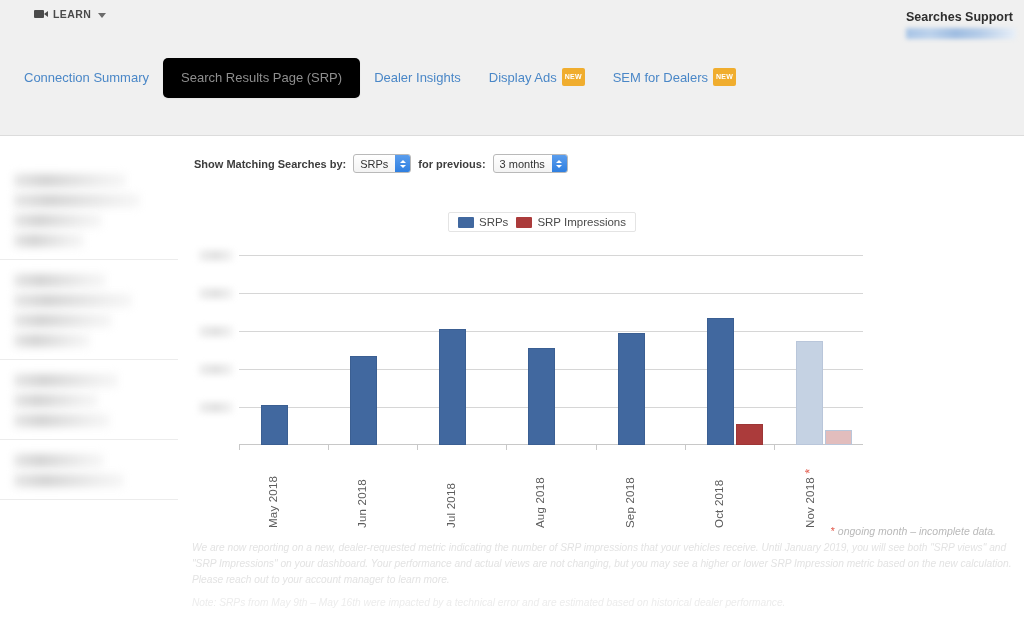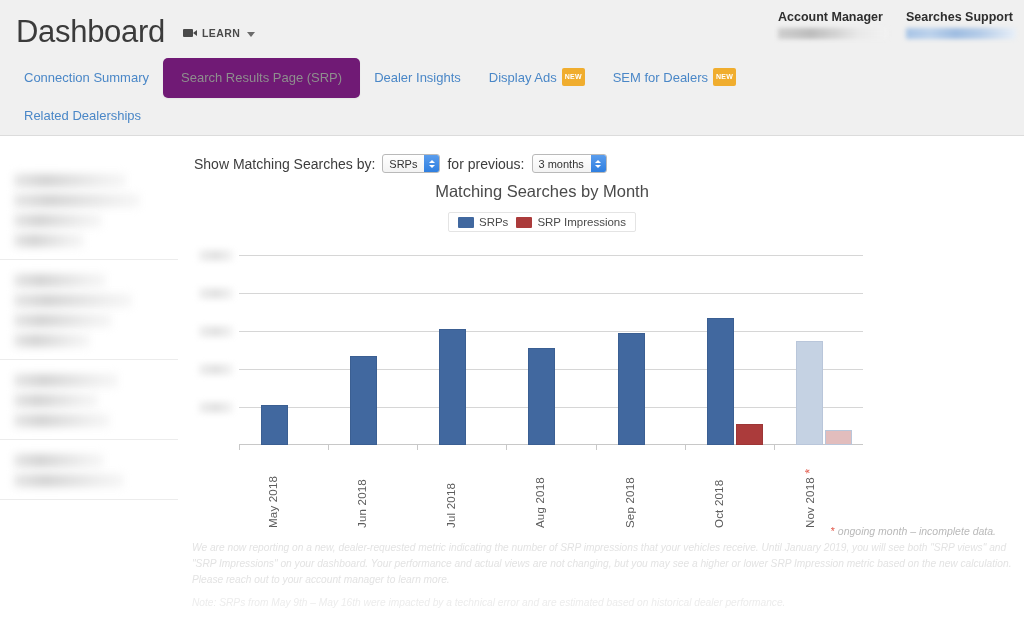--- a/index.html
+++ b/index.html
@@ -119,21 +119,21 @@
     color: #4a87c7;
     padding: 10px 14px;
     cursor: pointer;
     white-space: nowrap;
     display: flex;
     align-items: center;
     gap: 5px;
     line-height: 16px;
   }
   .nav-item.active {
-    background: #701a75;
+    background: #000000;
     color: #8e8e8e;
     border-radius: 5px;
     padding: 12px 18px;
     box-shadow: 0 1px 2px rgba(0,0,0,0.05);
   }
   .new-badge {
     display: inline-block;
     background: #f0ad2e;
     color: #ffffff;
     font-size: 7px;
@@ -182,22 +182,22 @@
     width: 832px; height: 489px;
   }
   .controls {
     position: absolute;
     left: 2px; top: 18px;
     display: flex;
     align-items: center;
     gap: 7px;
   }
   .ctl-label {
-    font-size: 14px;
-    font-weight: 400;
+    font-size: 11px;
+    font-weight: 700;
     color: #3d3d3d;
   }
   .select {
     display: inline-flex;
     align-items: stretch;
     height: 19px;
     border: 1px solid #b9b9b9;
     border-radius: 3px;
     background: linear-gradient(#ffffff,#f3f3f3);
     overflow: hidden;
@@ -367,37 +367,32 @@
     color: #ececec;
     font-style: italic;
   }
 </style>
 </head>
 <body>
 
 <div class="header">
 
   <div class="title-row">
-    <div class="app-title">Dashboard</div>
     <div class="learn-btn">
       <span class="cam-icon">
         <span class="body"></span>
           <span class="lens"></span>
       </span>
       <span class="learn-label">LEARN</span>
       <span class="caret-down"></span>
     </div>
   </div>
 
   <div class="contacts">
     <div class="contact-col">
-      <div class="contact-title">Account Manager</div>
-      <div class="redact-line redact-gray" style="width:110px"></div>
-    </div>
-    <div class="contact-col">
       <div class="contact-title">Searches Support</div>
       <div class="redact-line redact-blue" style="width:110px"></div>
     </div>
   </div>
 
   <div class="nav">
     <div class="nav-item">
       <span>Connection Summary</span>
     </div>
     <div class="nav-item active">
@@ -406,25 +401,20 @@
     <div class="nav-item">
       <span>Dealer Insights</span>
     </div>
     <div class="nav-item">
       <span>Display Ads</span>
       <span class="new-badge">NEW</span>
     </div>
     <div class="nav-item">
       <span>SEM for Dealers</span>
       <span class="new-badge">NEW</span>
-    </div>
-    <div class="nav-row2">
-      <div class="nav-item">
-        <span>Related Dealerships</span>
-      </div>
     </div>
   </div>
 </div>
 
 <div class="body-area">
 
   <div class="sidebar">
     <div class="side-block">
       <div class="side-line" style="width:112px;height:13px"></div>
       <div class="side-line" style="width:126px;height:13px"></div>
@@ -466,21 +456,20 @@
       <span class="ctl-label">for previous:</span>
       <span class="select">
         <span class="val">3 months</span>
         <span class="arrowbox">
             <span class="up"></span>
             <span class="dn"></span>
           </span>
       </span>
     </div>
 
-    <div class="chart-title">Matching Searches by Month</div>
 
     <div class="legend">
       <div class="legend-box">
         <div class="legend-item">
           <span class="legend-swatch" id="sw0" style="background: rgb(65, 104, 159);"></span>
           <span class="legend-text">SRPs</span>
         </div>
         <div class="legend-item">
           <span class="legend-swatch" id="sw1" style="background: rgb(171, 59, 59);"></span>
           <span class="legend-text">SRP Impressions</span>

